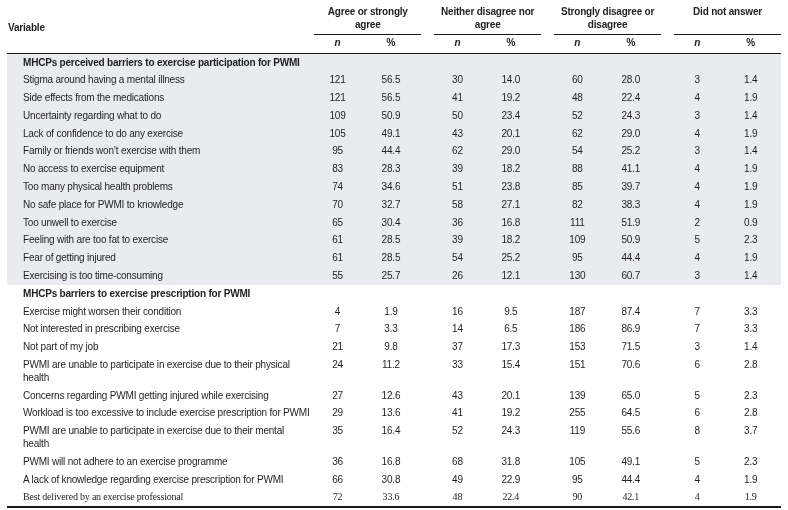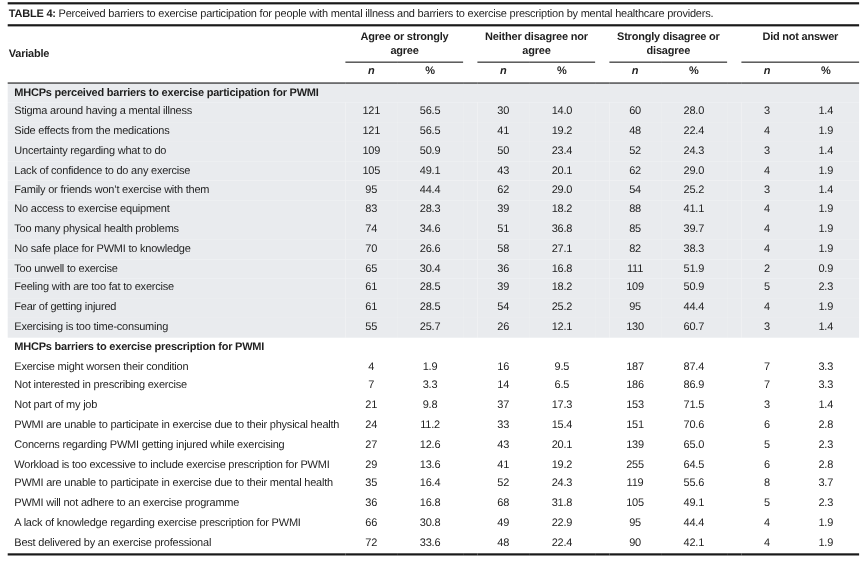--- a/index.html
+++ b/index.html
@@ -56,39 +56,36 @@
   }
   th.gap-h { border-bottom: 1.5px solid var(--rule); }
   tr.srow th { border-bottom: 1.5px solid var(--rule); padding: 2px 0 3px 0; }
   tr.srow th.nh { font-style: italic; }
 
   tbody td {
     vertical-align: top;
     padding: 3px 0 2px 0;
     line-height: 1.28;
   }
-  td.var-c, td.sec-h { text-align: left; padding-left: 6px; padding-right: 4px; }
+  td.var-c, td.sec-h { text-align: left; padding-left: 16px; padding-right: 4px; }
   td.sec-h { font-weight: bold; }
   td.n-c, td.p-c { text-align: center; }
   tr.shaded td { background: var(--shade); }
-  tbody tr:last-child td { border-bottom: 2.5px solid var(--rule); }
+  tbody tr:last-child td { border-bottom: 2.5px solid var(--rule); font-family: Liberation Serif, serif; }
 
   .footnote {
     padding: 5px 0 0 1px;
     font-size: 9.5px;
   }
 </style>
 </head>
 <body>
 
 <div class="page">
 
-  <div class="titlebar">
-    <span class="tlabel">TABLE 4:</span><span class="ttext"> Perceived barriers to exercise participation for people with mental illness and barriers to exercise prescription by mental healthcare providers.</span>
-  </div>
 
   <table class="tbl">
     <colgroup>
       <col class="c-var">
       <col class="c-n">
         <col class="c-p">
         <col class="c-gap">
       <col class="c-n">
         <col class="c-p">
         <col class="c-gap">
@@ -207,32 +204,32 @@
           <td class="gap-c"></td>
           <td class="n-c">4</td>
           <td class="p-c">1.9</td>
         </tr>
         <tr class="shaded">
           <td class="var-c">Too many physical health problems</td>
           <td class="n-c">74</td>
           <td class="p-c">34.6</td>
           <td class="gap-c"></td>
           <td class="n-c">51</td>
-          <td class="p-c">36.8</td>
+          <td class="p-c">23.8</td>
           <td class="gap-c"></td>
           <td class="n-c">85</td>
           <td class="p-c">39.7</td>
           <td class="gap-c"></td>
           <td class="n-c">4</td>
           <td class="p-c">1.9</td>
         </tr>
         <tr class="shaded">
           <td class="var-c">No safe place for PWMI to knowledge</td>
           <td class="n-c">70</td>
-          <td class="p-c">26.6</td>
+          <td class="p-c">32.7</td>
           <td class="gap-c"></td>
           <td class="n-c">58</td>
           <td class="p-c">27.1</td>
           <td class="gap-c"></td>
           <td class="n-c">82</td>
           <td class="p-c">38.3</td>
           <td class="gap-c"></td>
           <td class="n-c">4</td>
           <td class="p-c">1.9</td>
         </tr>

